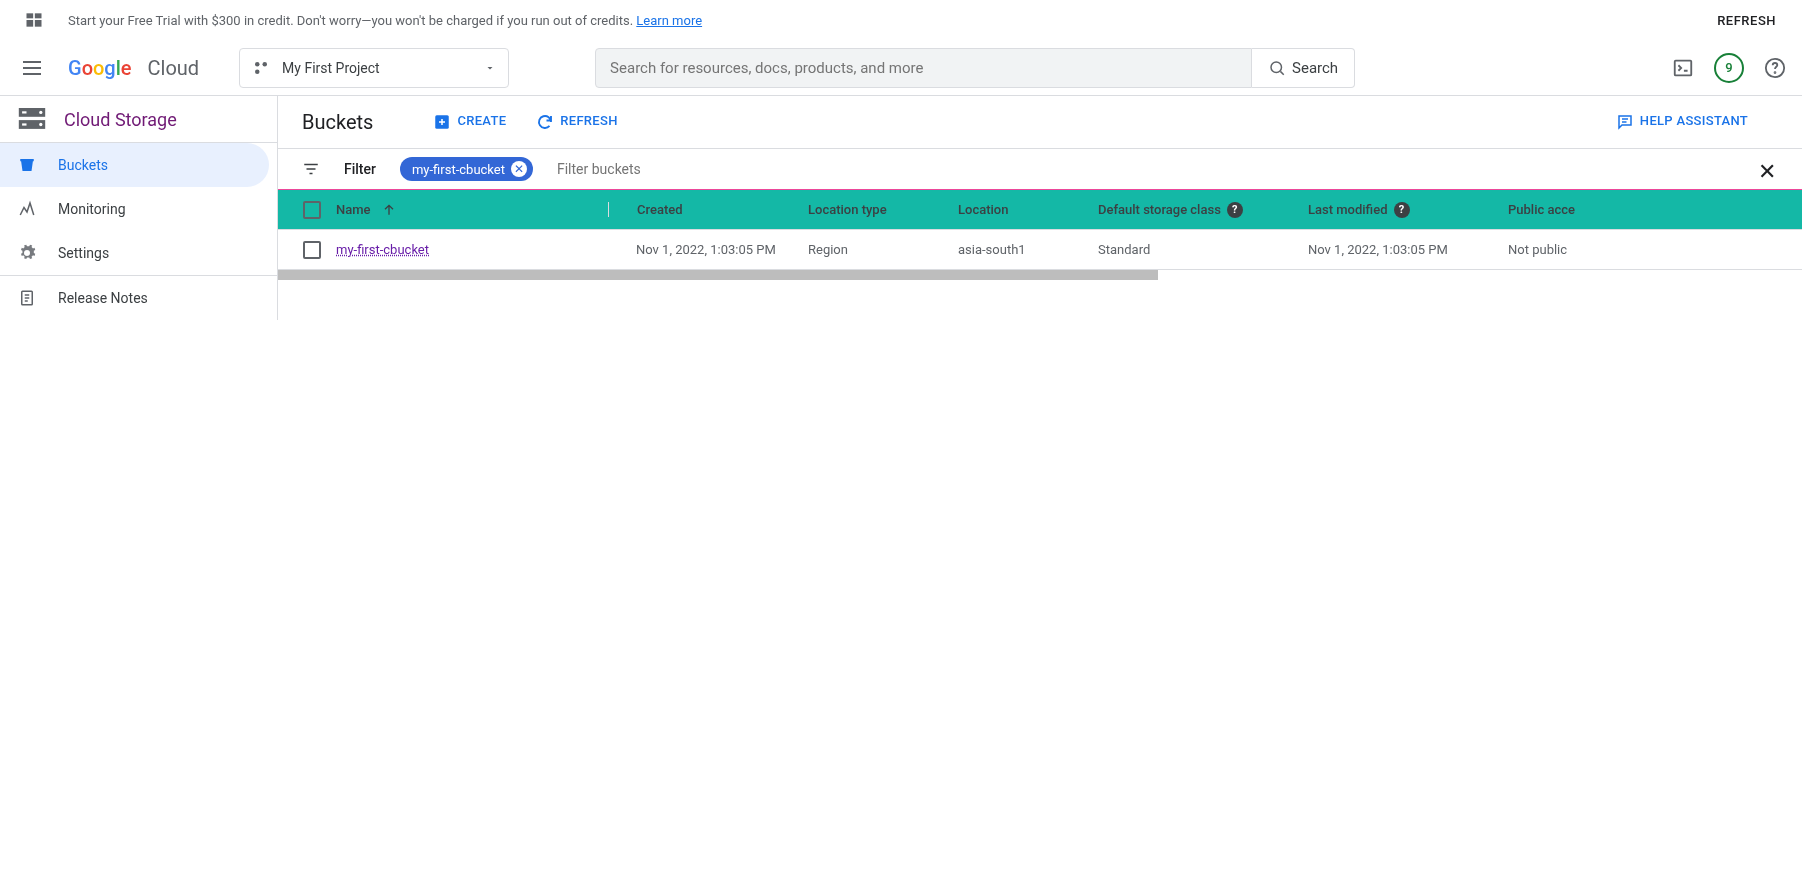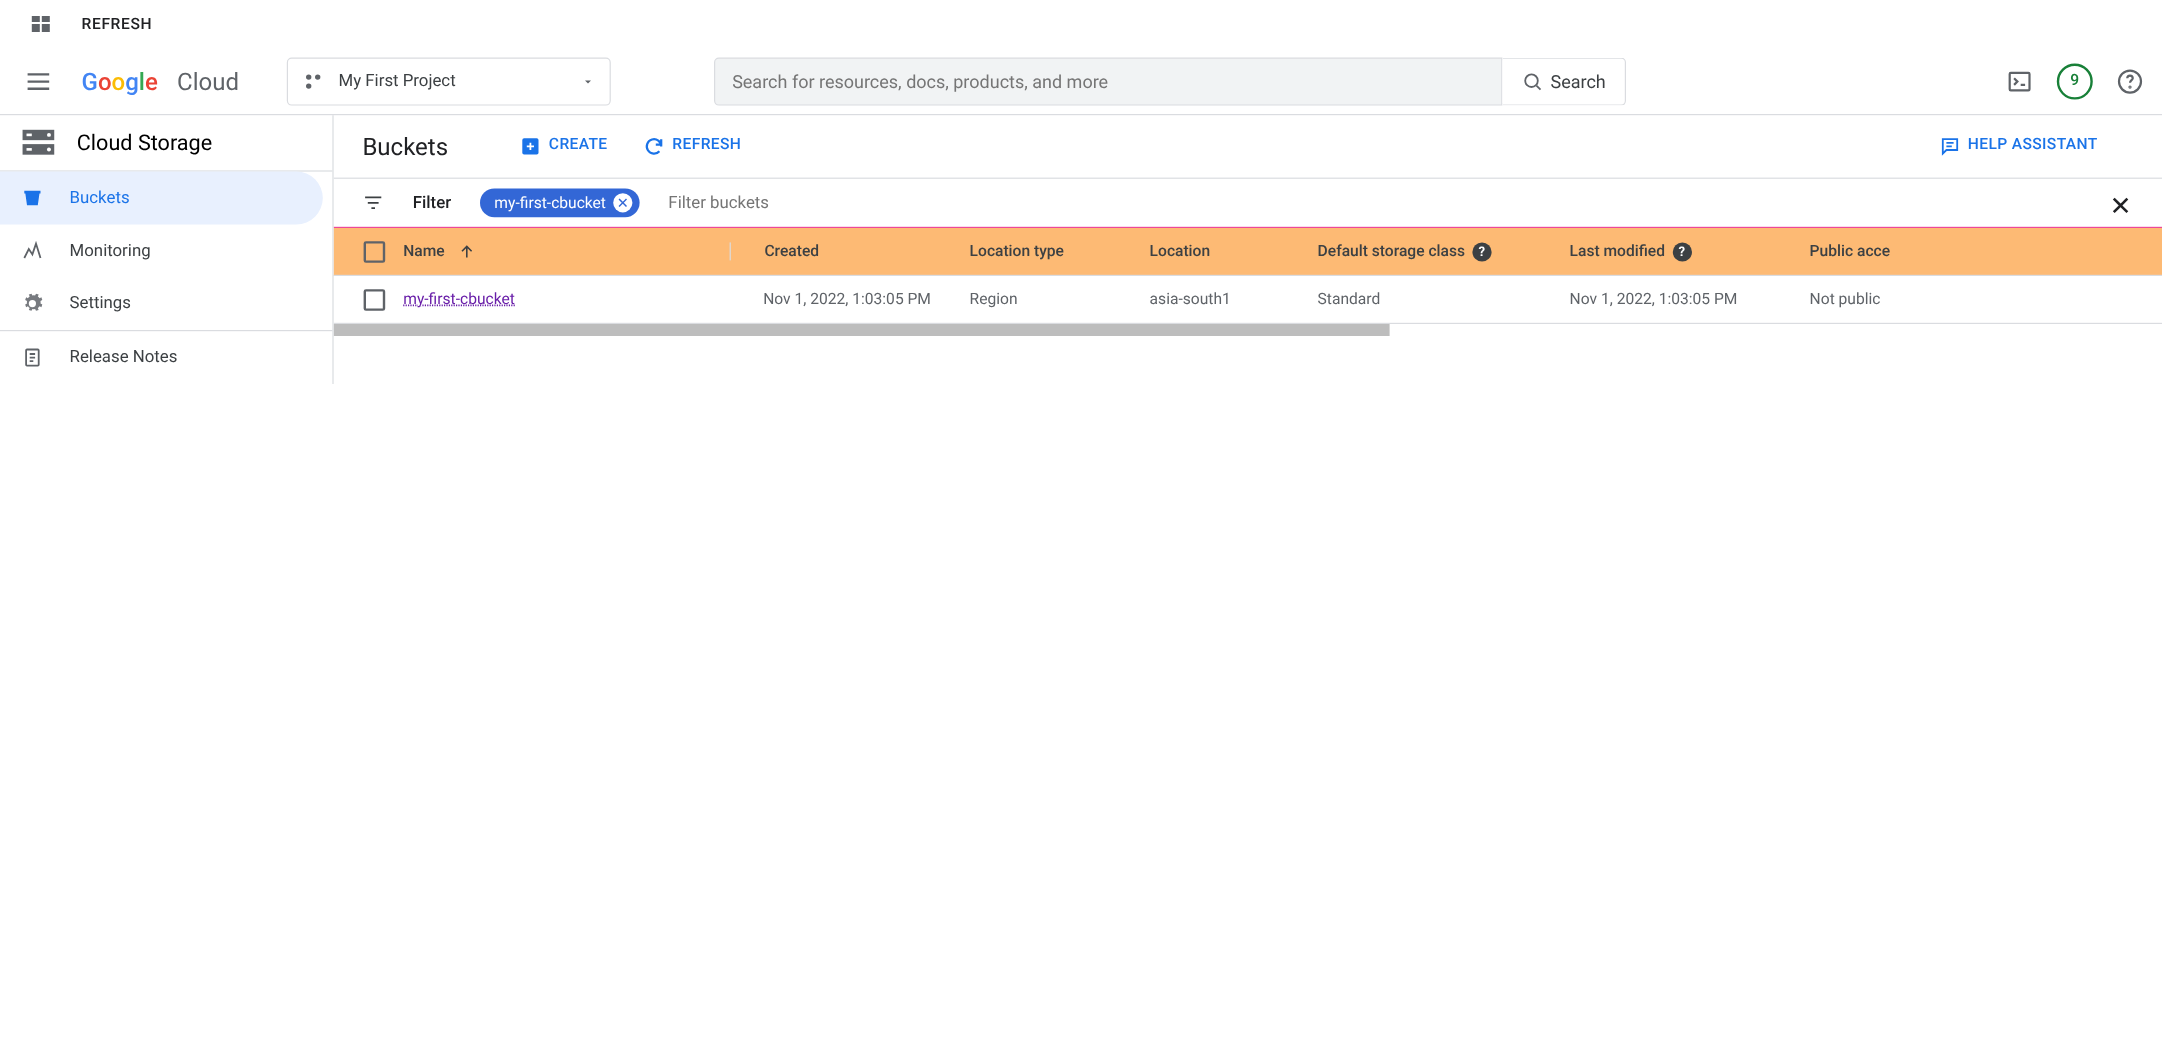--- a/index.html
+++ b/index.html
@@ -33,21 +33,21 @@
 
   .header-right { display:flex; align-items:center; gap:20px; margin-left:auto; }
   .hicon { width:22px; height:22px; color:#5f6368; cursor:pointer; }
   .badge9 { width:30px; height:30px; border:2px solid #188038; border-radius:50%; display:flex; align-items:center; justify-content:center; color:#188038; font-size:13px; font-weight:500; cursor:pointer; }
 
   
   .content { display:flex; height: calc(100% - 56px - 42px); }
   .sidebar { width: 278px; border-right:1px solid #dadce0; display:flex; flex-direction:column; }
   .side-header { display:flex; align-items:center; padding: 12px 18px; gap: 18px; border-bottom: 1px solid #dadce0; }
   .side-header-icon { width:28px; height:22px; color:#5f6368; }
-  .side-title { font-size: 18px; color:#000000; }
+  .side-title { font-size: 18px; color:#701a75; }
   .side-items { flex:1; }
   .side-item { display:flex; align-items:center; height:44px; padding: 0 18px; gap: 22px; cursor:pointer; font-size:14px; color:#3c4043; }
   .side-item.active { background:#e8f0fe; color:#1a73e8; border-radius: 0 22px 22px 0; margin-right: 8px; }
   .side-item.active .si-icon { color:#1a73e8; }
   .si-icon { width:18px; height:18px; color:#5f6368; }
   .side-bottom { border-top:1px solid #dadce0; }
   .side-bottom .side-item { border-top:1px solid #dadce0; }
   .side-bottom .side-item:first-child { border-top:none; }
 
   
@@ -60,21 +60,21 @@
 
   .filter-bar { display:flex; align-items:center; padding: 8px 24px; gap: 24px; border-bottom:1px solid #ec4899;justify-content:flex-end; }
   .filter-icon { width:18px; height:18px; color:#3c4043; }
   .filter-label { font-size:14px; font-weight:500; }
   .chip { display:flex; align-items:center; background:#3367d6; color:#fff; border-radius:12px; height:24px; padding: 0 6px 0 12px; font-size:13px; gap:6px; }
   .chip-x { width:16px; height:16px; background:#fff; color:#3367d6; border-radius:50%; display:flex; align-items:center; justify-content:center; font-size:12px; cursor:pointer; }
   .filter-input { border:none; outline:none; font-size:14px; color:#5f6368; flex:1; }
   .filter-close { width:20px; height:20px; color:#202124; cursor:pointer; margin-left:auto; font-size: 22px; font-weight: 300; }
 
   
-  .table-head { display:flex; align-items:center; background:#fdba74; border-bottom:1px solid #dadce0; height:40px; font-size:13px; font-weight:500; color:#3c4043; }
+  .table-head { display:flex; align-items:center; background:#14b8a6; border-bottom:1px solid #dadce0; height:40px; font-size:13px; font-weight:500; color:#3c4043; }
   .table-row { display:flex; align-items:center; border-bottom:1px solid #dadce0; height:40px; font-size:13px; color:#5f6368; }
   .col-check { width:50px; display:flex; justify-content:center; padding-left: 18px; }
   .col-name { width:280px; padding-left: 8px; display:flex; align-items:center; gap:10px;}
   .col-created { width:200px; border-left:1px solid #dadce0; padding-left:28px; }
   .table-row .col-created { border-left: none; }
   .col-loctype { width:150px; }
   .col-loc { width:140px; }
   .col-class { width:210px; display:flex; align-items:center; gap:6px;}
   .col-mod { width:200px; display:flex; align-items:center; gap:6px;}
   .col-pub { width:120px; }
@@ -90,20 +90,23 @@
 </head>
 <body>
 
 <div class="banner">
   <svg class="banner-gift" viewBox="0 0 24 24" fill="currentColor">
       <rect x="3" y="4" width="8" height="6"></rect>
       <rect x="13" y="4" width="8" height="6"></rect>
       <rect x="3" y="12" width="8" height="8"></rect>
       <rect x="13" y="12" width="8" height="8"></rect>
     </svg>
+  <div class="banner-text">
+    <span>Start your Free Trial with $300 in credit. Don't worry—you won't be charged if you run out of credits. </span><a href="#" class="banner-link">Learn more</a>
+  </div>
   <button class="banner-dismiss">REFRESH</button>
 </div>
 
 <div class="header">
   <svg class="hamburger" viewBox="0 0 24 24" fill="none" stroke="currentColor" stroke-width="2">
       <line x1="3" y1="6" x2="21" y2="6"></line>
       <line x1="3" y1="12" x2="21" y2="12"></line>
       <line x1="3" y1="18" x2="21" y2="18"></line>
     </svg>
   <div class="logo">

